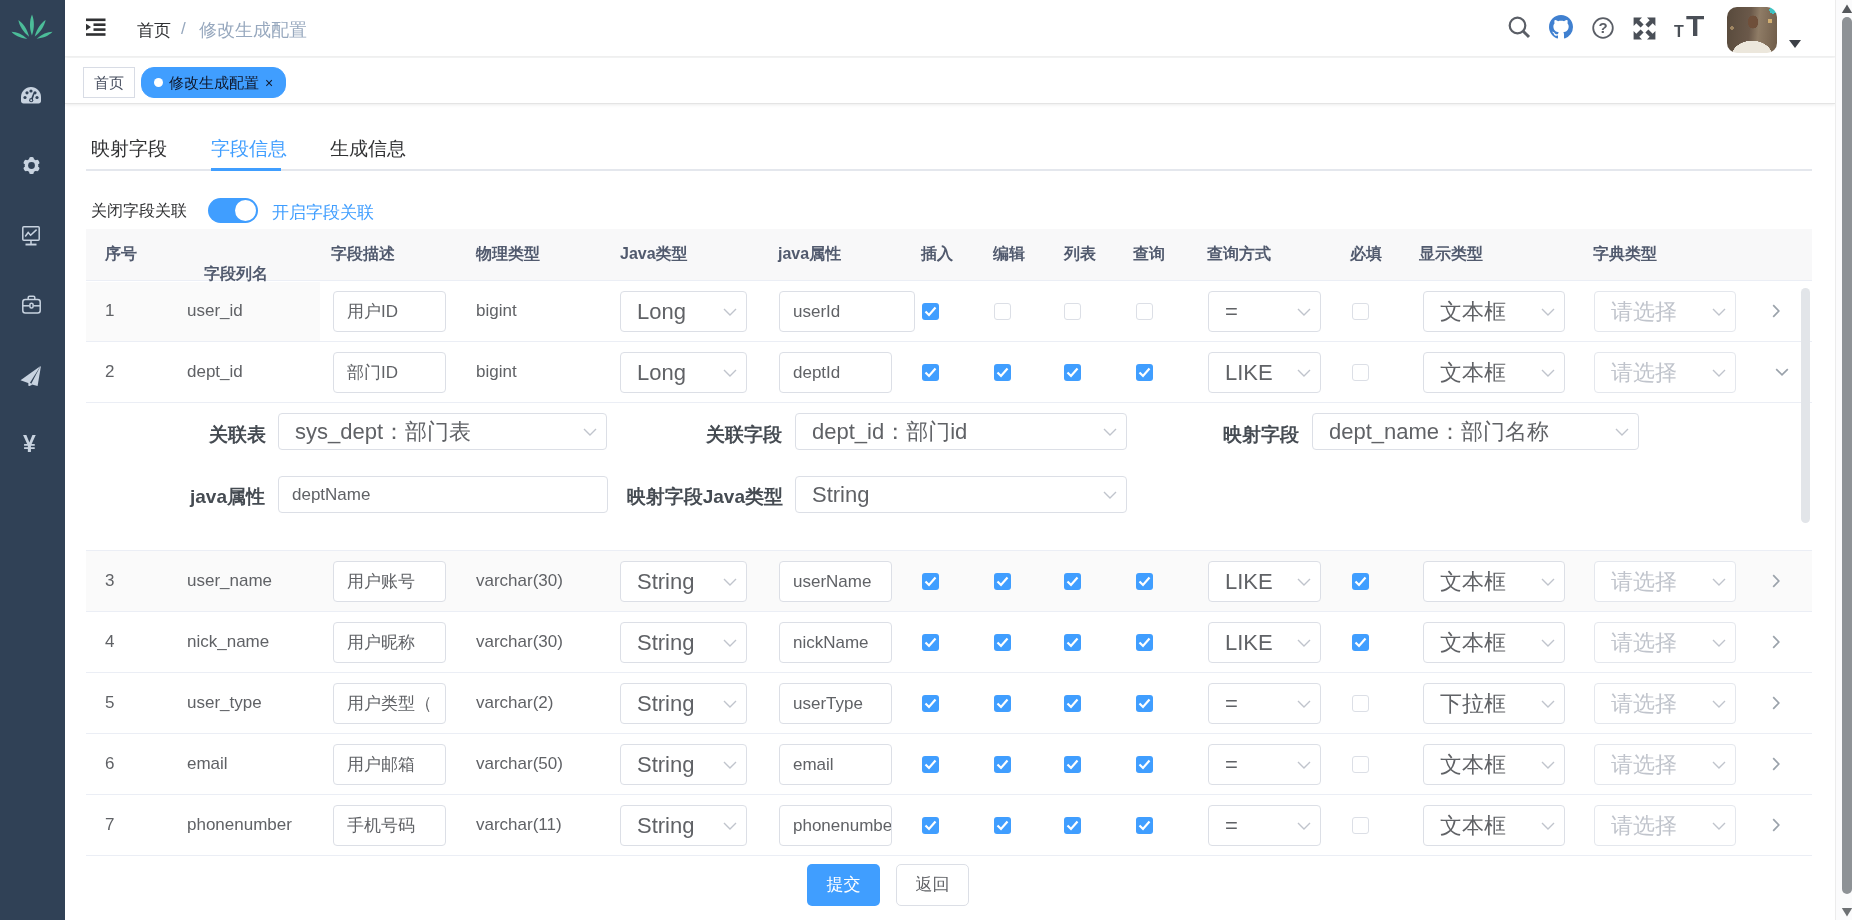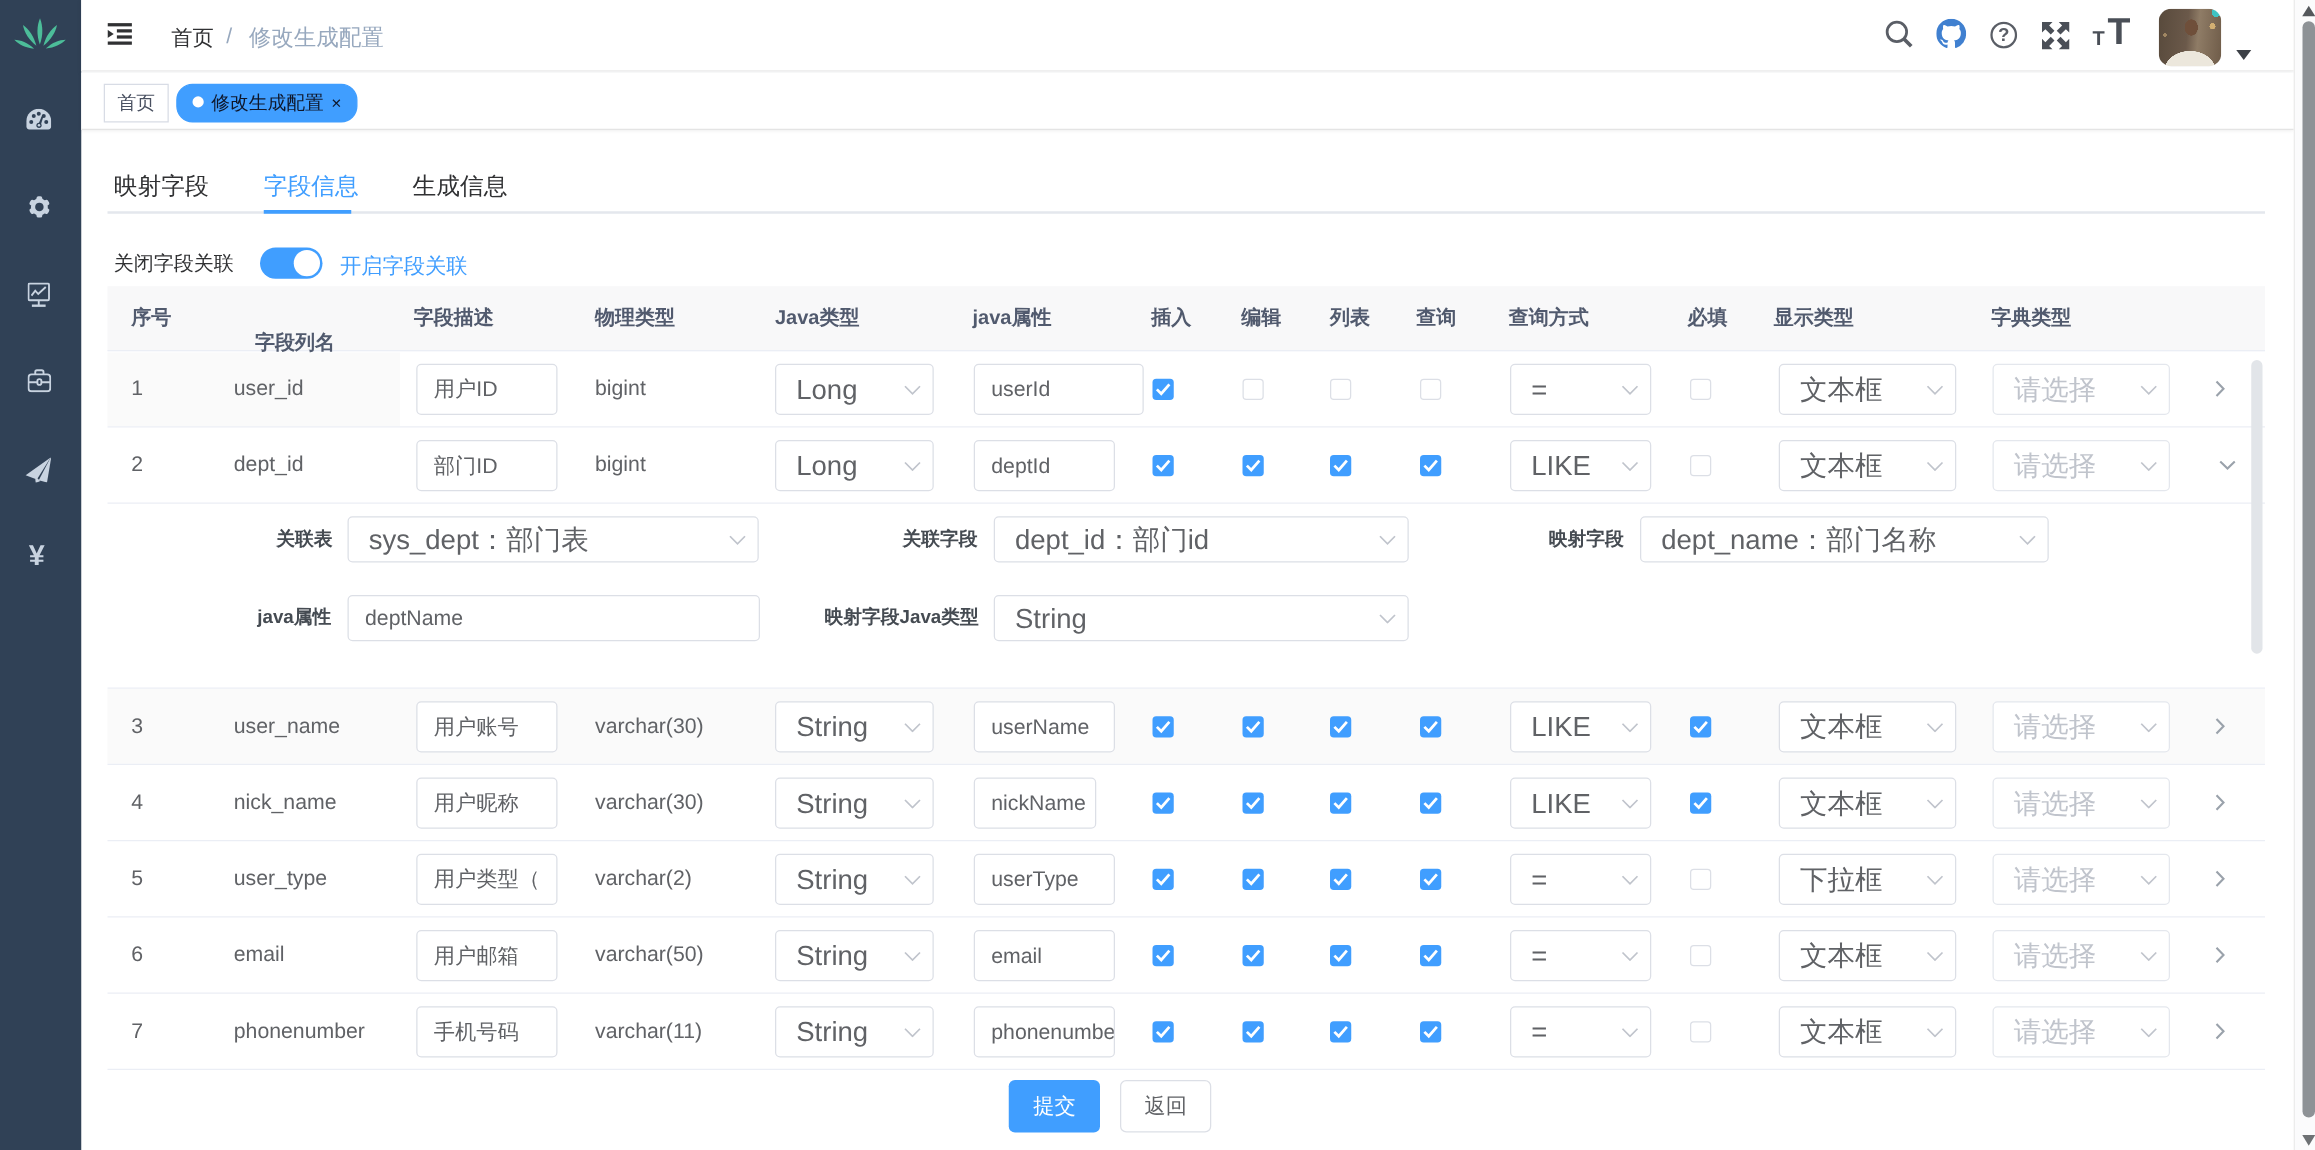--- a/index.html
+++ b/index.html
@@ -36,21 +36,21 @@
 .inp { position:absolute; height:41px; border:1px solid #dcdfe6; border-radius:4px; background:#fff; font-size:17px; color:#606266; line-height:39px; padding-left:13px; overflow:hidden; white-space:nowrap; }
 .sel { position:absolute; height:41px; border:1px solid #dcdfe6; border-radius:4px; background:#fff; font-size:22px; color:#606266; line-height:39px; padding-left:16px; overflow:hidden; white-space:nowrap; }
 .sel .arr { position:absolute; right:9px; top:0; height:100%; display:flex; align-items:center; }
 .sel.dis { border-color:#e4e7ed; color:#c0c4cc; background:#fff; }
 .cb { position:absolute; width:17px; height:17px; border-radius:3px; }
 .cb.on { background:#409eff; }
 .cb.off { background:#fff; border:1px solid #dcdfe6; }
 .cb.on svg { position:absolute; left:2px; top:3px; }
 .exparrow { position:absolute; color:#97a0aa; line-height:0; }
 
-.xlabel { position:absolute; font-size:15px; font-weight:bold; color:#454b52; text-align:right; }
+.xlabel { position:absolute; font-size:19px; font-weight:bold; color:#454b52; text-align:right; }
 
 #btnsubmit { position:absolute; left:807px; top:864px; width:73px; height:42px; background:#409eff; border-radius:5px; color:#fff; font-size:17px; text-align:center; line-height:42px; }
 #btnback { position:absolute; left:896px; top:864px; width:73px; height:42px; background:#fff; border:1px solid #dcdfe6; border-radius:5px; color:#606266; font-size:17px; text-align:center; line-height:40px; }
 
 #innersb { position:absolute; left:1801px; top:288px; width:9px; height:235px; border-radius:5px; background:#e2e5e9; }
 #winsb { position:absolute; left:1835px; top:0; width:17px; height:920px; background:#fbfbfc; border-left:1px solid #ececec; }
 #winsb .thumb { position:absolute; left:6px; top:17px; width:10px; height:877px; border-radius:5px; background:#8e9296; }
 </style>
 </head>
 <body>
@@ -329,21 +329,21 @@
         </svg></span>
 <span class="cell" style="left:105px;top:632px;">4</span>
 <span class="cell" style="left:187px;top:632px;">nick_name</span>
 <div class="inp" style="left:333px;top:622px;width:113px;">用户昵称</div>
 <span class="cell" style="left:476px;top:632px;">varchar(30)</span>
 <div class="sel" style="left:620px;top:622px;width:127px;">String<span class="arr">
           <svg width="14" height="8" viewBox="0 0 14 8">
             <polyline points="1,1 7,7 13,1" fill="none" stroke="#c0c4cc" stroke-width="1.4"></polyline>
           </svg>
         </span></div>
-<div class="inp" style="left:779px;top:622px;width:98px;">nickName</div>
+<div class="inp" style="left:779px;top:622px;width:113px;">nickName</div>
 <span class="cb on" style="left:922px;top:634px;">
         <svg width="13" height="11" viewBox="0 0 13 11">
           <polyline points="1.5,5.5 5,9 11.5,1.5" fill="none" stroke="#fff" stroke-width="2.2"></polyline>
         </svg>
       </span>
 <span class="cb on" style="left:994px;top:634px;">
         <svg width="13" height="11" viewBox="0 0 13 11">
           <polyline points="1.5,5.5 5,9 11.5,1.5" fill="none" stroke="#fff" stroke-width="2.2"></polyline>
         </svg>
       </span>

